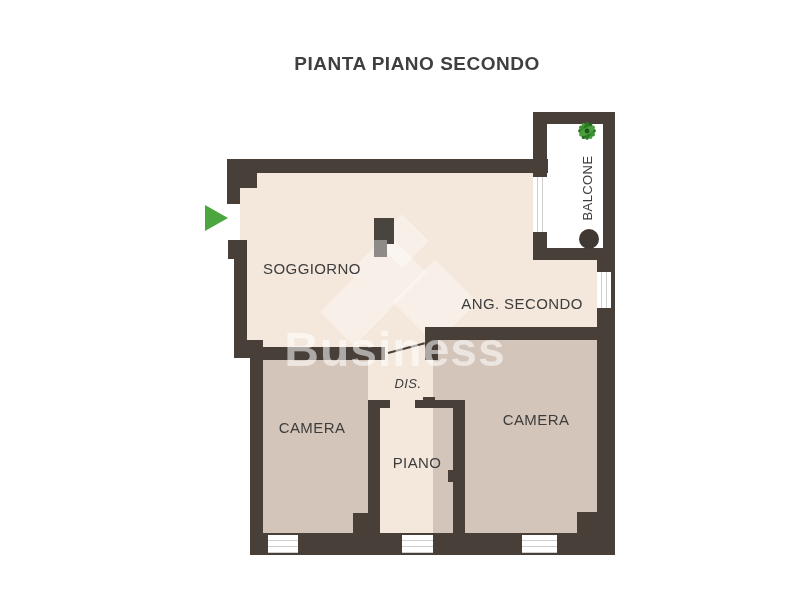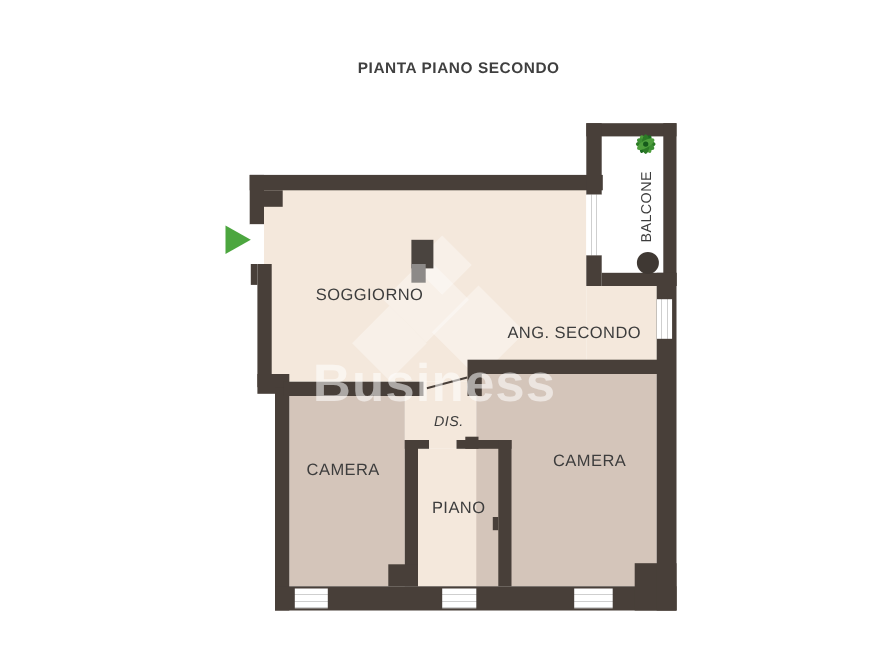--- a/index.html
+++ b/index.html
@@ -1,20 +1,20 @@
 <!DOCTYPE html>
 <html><head>
 <meta charset="utf-8">
 <style>
   html,body{margin:0;padding:0;background:#ffffff;}
   .stage{position:relative;width:800px;height:600px;background:#ffffff;overflow:hidden;
          font-family:"Liberation Sans", sans-serif;}
   .abs{position:absolute;}
   .title{position:absolute;left:417px;top:53px;transform:translateX(-50%);
-         font-size:14px;font-weight:bold;letter-spacing:0.5px;color:#3f3f3f;white-space:nowrap;}
+         font-size:19px;font-weight:bold;letter-spacing:0.5px;color:#3f3f3f;white-space:nowrap;}
   
   .f-light{background:#f4e8dc;}
   .f-dark{background:#d4c5ba;}
   .f-balc{background:#ffffff;}
   
   .w{background:#483f39;}
   
   .win-h{background:repeating-linear-gradient(to bottom,#ffffff 0 5px,#cfcfcf 5px 6px);}
   .win-v{background:repeating-linear-gradient(to right,#ffffff 0 4px,#cfcfcf 4px 5px);}
   .win-plain{background:#ffffff;}
@@ -109,21 +109,21 @@
       <ellipse rx="9" ry="3.4" fill="#1c6b21" transform="rotate(120)"></ellipse>
       <ellipse rx="9" ry="3.4" fill="#3c8f33" transform="rotate(30)"></ellipse>
       <ellipse rx="9" ry="3.4" fill="#2c7a26" transform="rotate(90)"></ellipse>
       <ellipse rx="9" ry="3.4" fill="#4d9e3c" transform="rotate(150)"></ellipse>
       <circle r="2.4" fill="#155a1b"></circle>
     </g>
   </svg>
 
   <div class="wm-text">Business</div>
 
-  <div class="lbl z50" style="left:336px;top:268px;">SOGGIORNO</div>
+  <div class="lbl z50" style="left:312px;top:268px;">SOGGIORNO</div>
   <div class="lbl z50" style="left:522px;top:303px;">ANG. SECONDO</div>
   <div class="lbl lbl-sm z50" style="left:408px;top:383px;font-style:italic;">DIS.</div>
   <div class="lbl z50" style="left:312px;top:427px;">CAMERA</div>
   <div class="lbl z50" style="left:536px;top:419px;">CAMERA</div>
   <div class="lbl z50" style="left:417px;top:462px;">PIANO</div>
   <div class="lbl lbl-sm lbl-rot z50" style="left:587px;top:188px;">BALCONE</div>
 
 </div>
 
 </body></html>

